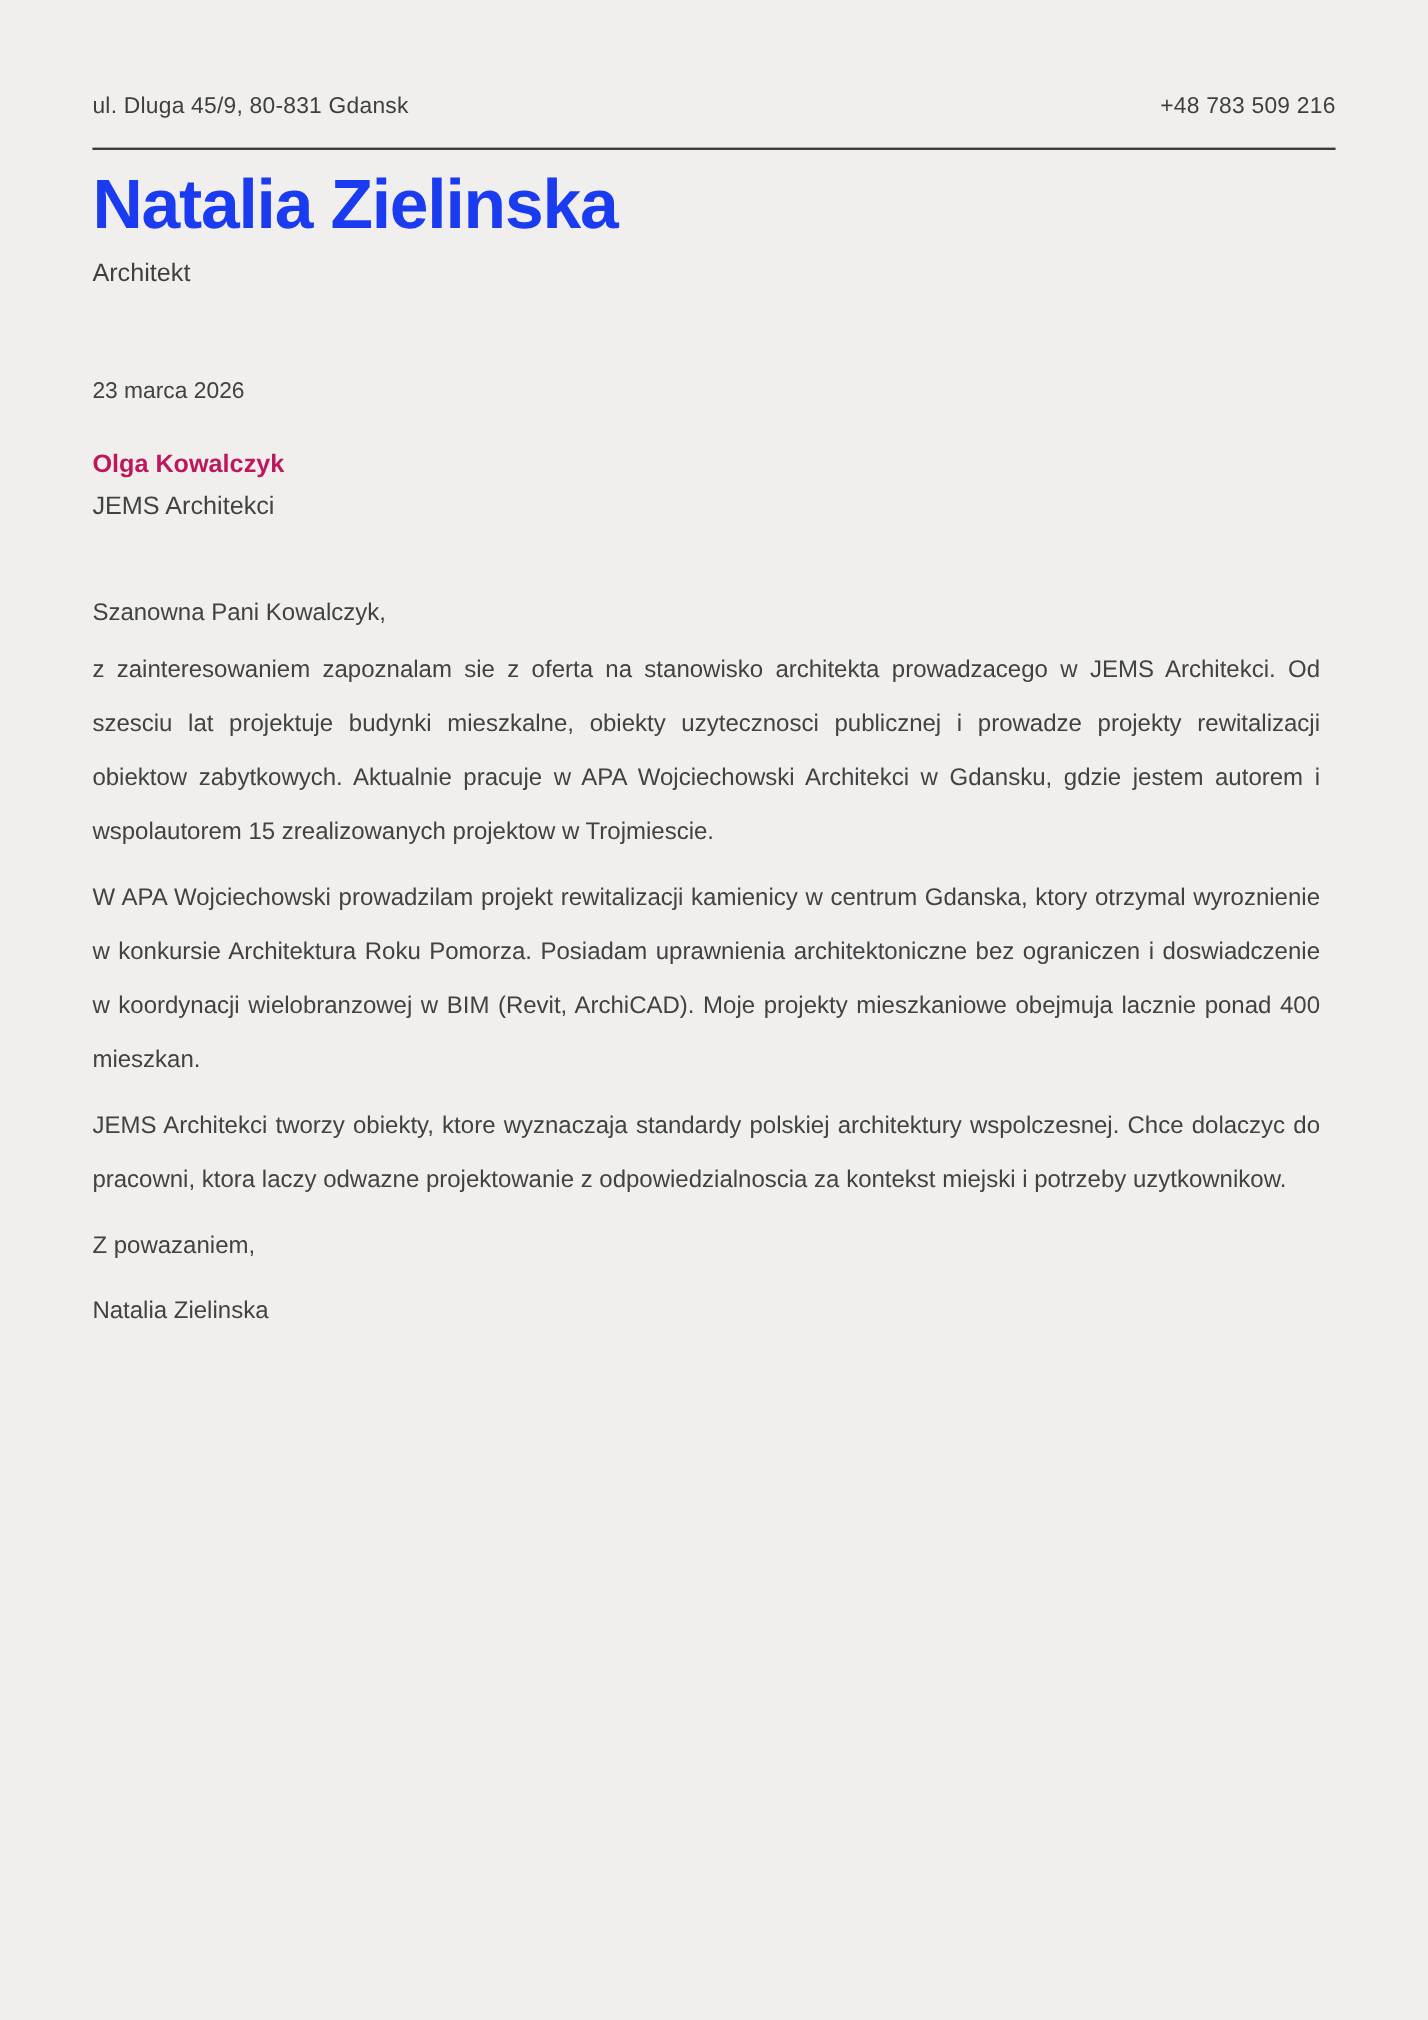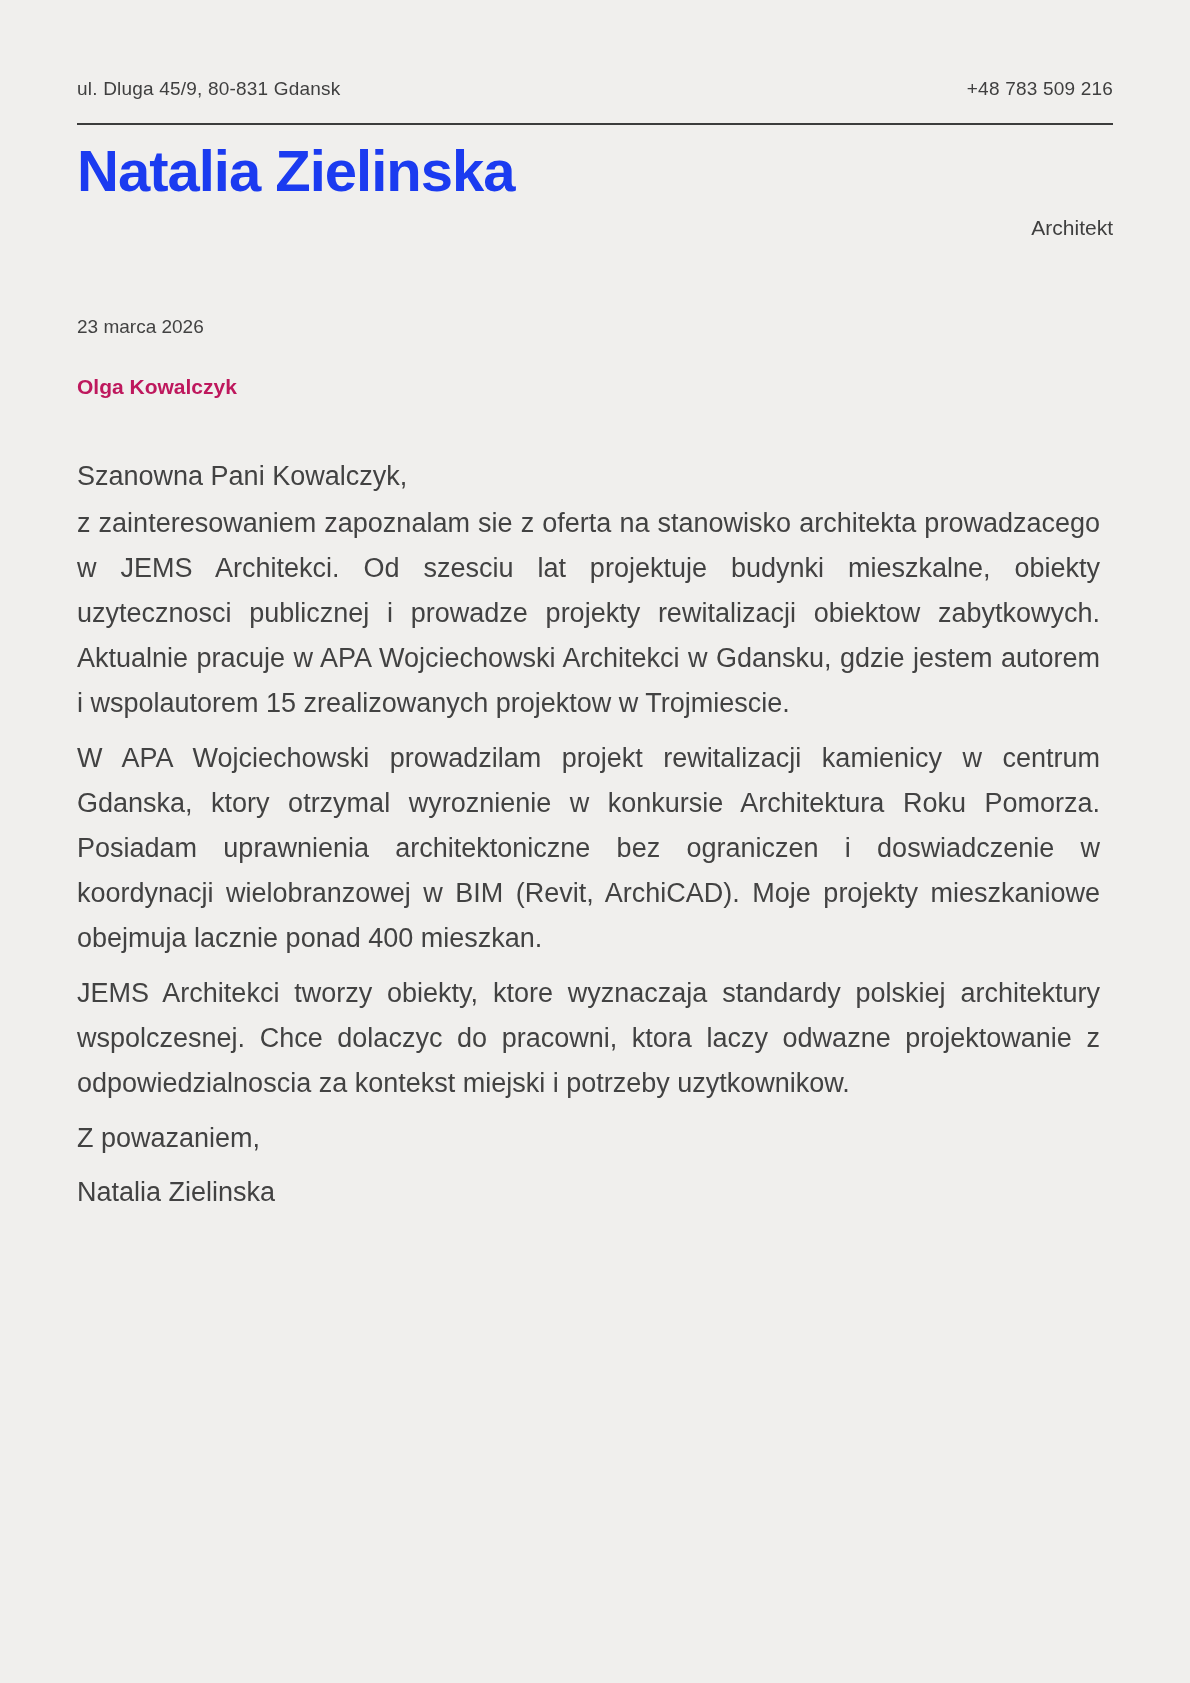--- a/index.html
+++ b/index.html
@@ -45,21 +45,20 @@
     font-size: 58px;
     font-weight: bold;
     letter-spacing: -1px;
     color: #1b3bf0;
     line-height: 1.05;
   }
   .job-title {
     margin-top: 14px;
     font-size: 21px;
     color: #3f3f3f;
-    text-align: right;
   }
 
   
   .letter-date {
     margin-top: 76px;
     font-size: 19px;
     color: #424242;
   }
   .recipient-name {
     margin-top: 37px;
@@ -69,21 +68,21 @@
   }
   .recipient-company {
     margin-top: 11px;
     font-size: 21px;
     color: #424242;
   }
 
   
   .letter-body {
     margin-top: 55px;
-    font-size: 27px;
+    font-size: 20px;
     line-height: 45px;
     color: #424242;
   }
   .letter-body .salutation { margin-bottom: 2px; }
   .letter-body p.body-para {
     text-align: justify;
     margin: 0 13px 10px 0;
   }
   .letter-body .closing   { margin-top: 2px; }
   .letter-body .signature { margin-top: 9px; }
@@ -101,20 +100,21 @@
   <hr class="divider">
 
   <h1 class="name-title">Natalia Zielinska</h1>
 
   <div class="job-title">Architekt</div>
 
   <div class="letter-date">23 marca 2026</div>
 
   <div class="recipient-name">Olga Kowalczyk</div>
 
+  <div class="recipient-company">JEMS Architekci</div>
 
   <div class="letter-body">
     <p class="salutation">Szanowna Pani Kowalczyk,</p>
 
     <p class="body-para">z zainteresowaniem zapoznalam sie z oferta na stanowisko architekta prowadzacego w JEMS Architekci. Od szesciu lat projektuje budynki mieszkalne, obiekty uzytecznosci publicznej i prowadze projekty rewitalizacji obiektow zabytkowych. Aktualnie pracuje w APA Wojciechowski Architekci w Gdansku, gdzie jestem autorem i wspolautorem 15 zrealizowanych projektow w Trojmiescie.</p>
 
     <p class="body-para">W APA Wojciechowski prowadzilam projekt rewitalizacji kamienicy w centrum Gdanska, ktory otrzymal wyroznienie w konkursie Architektura Roku Pomorza. Posiadam uprawnienia architektoniczne bez ograniczen i doswiadczenie w koordynacji wielobranzowej w BIM (Revit, ArchiCAD). Moje projekty mieszkaniowe obejmuja lacznie ponad 400 mieszkan.</p>
 
     <p class="body-para">JEMS Architekci tworzy obiekty, ktore wyznaczaja standardy polskiej architektury wspolczesnej. Chce dolaczyc do pracowni, ktora laczy odwazne projektowanie z odpowiedzialnoscia za kontekst miejski i potrzeby uzytkownikow.</p>
 

